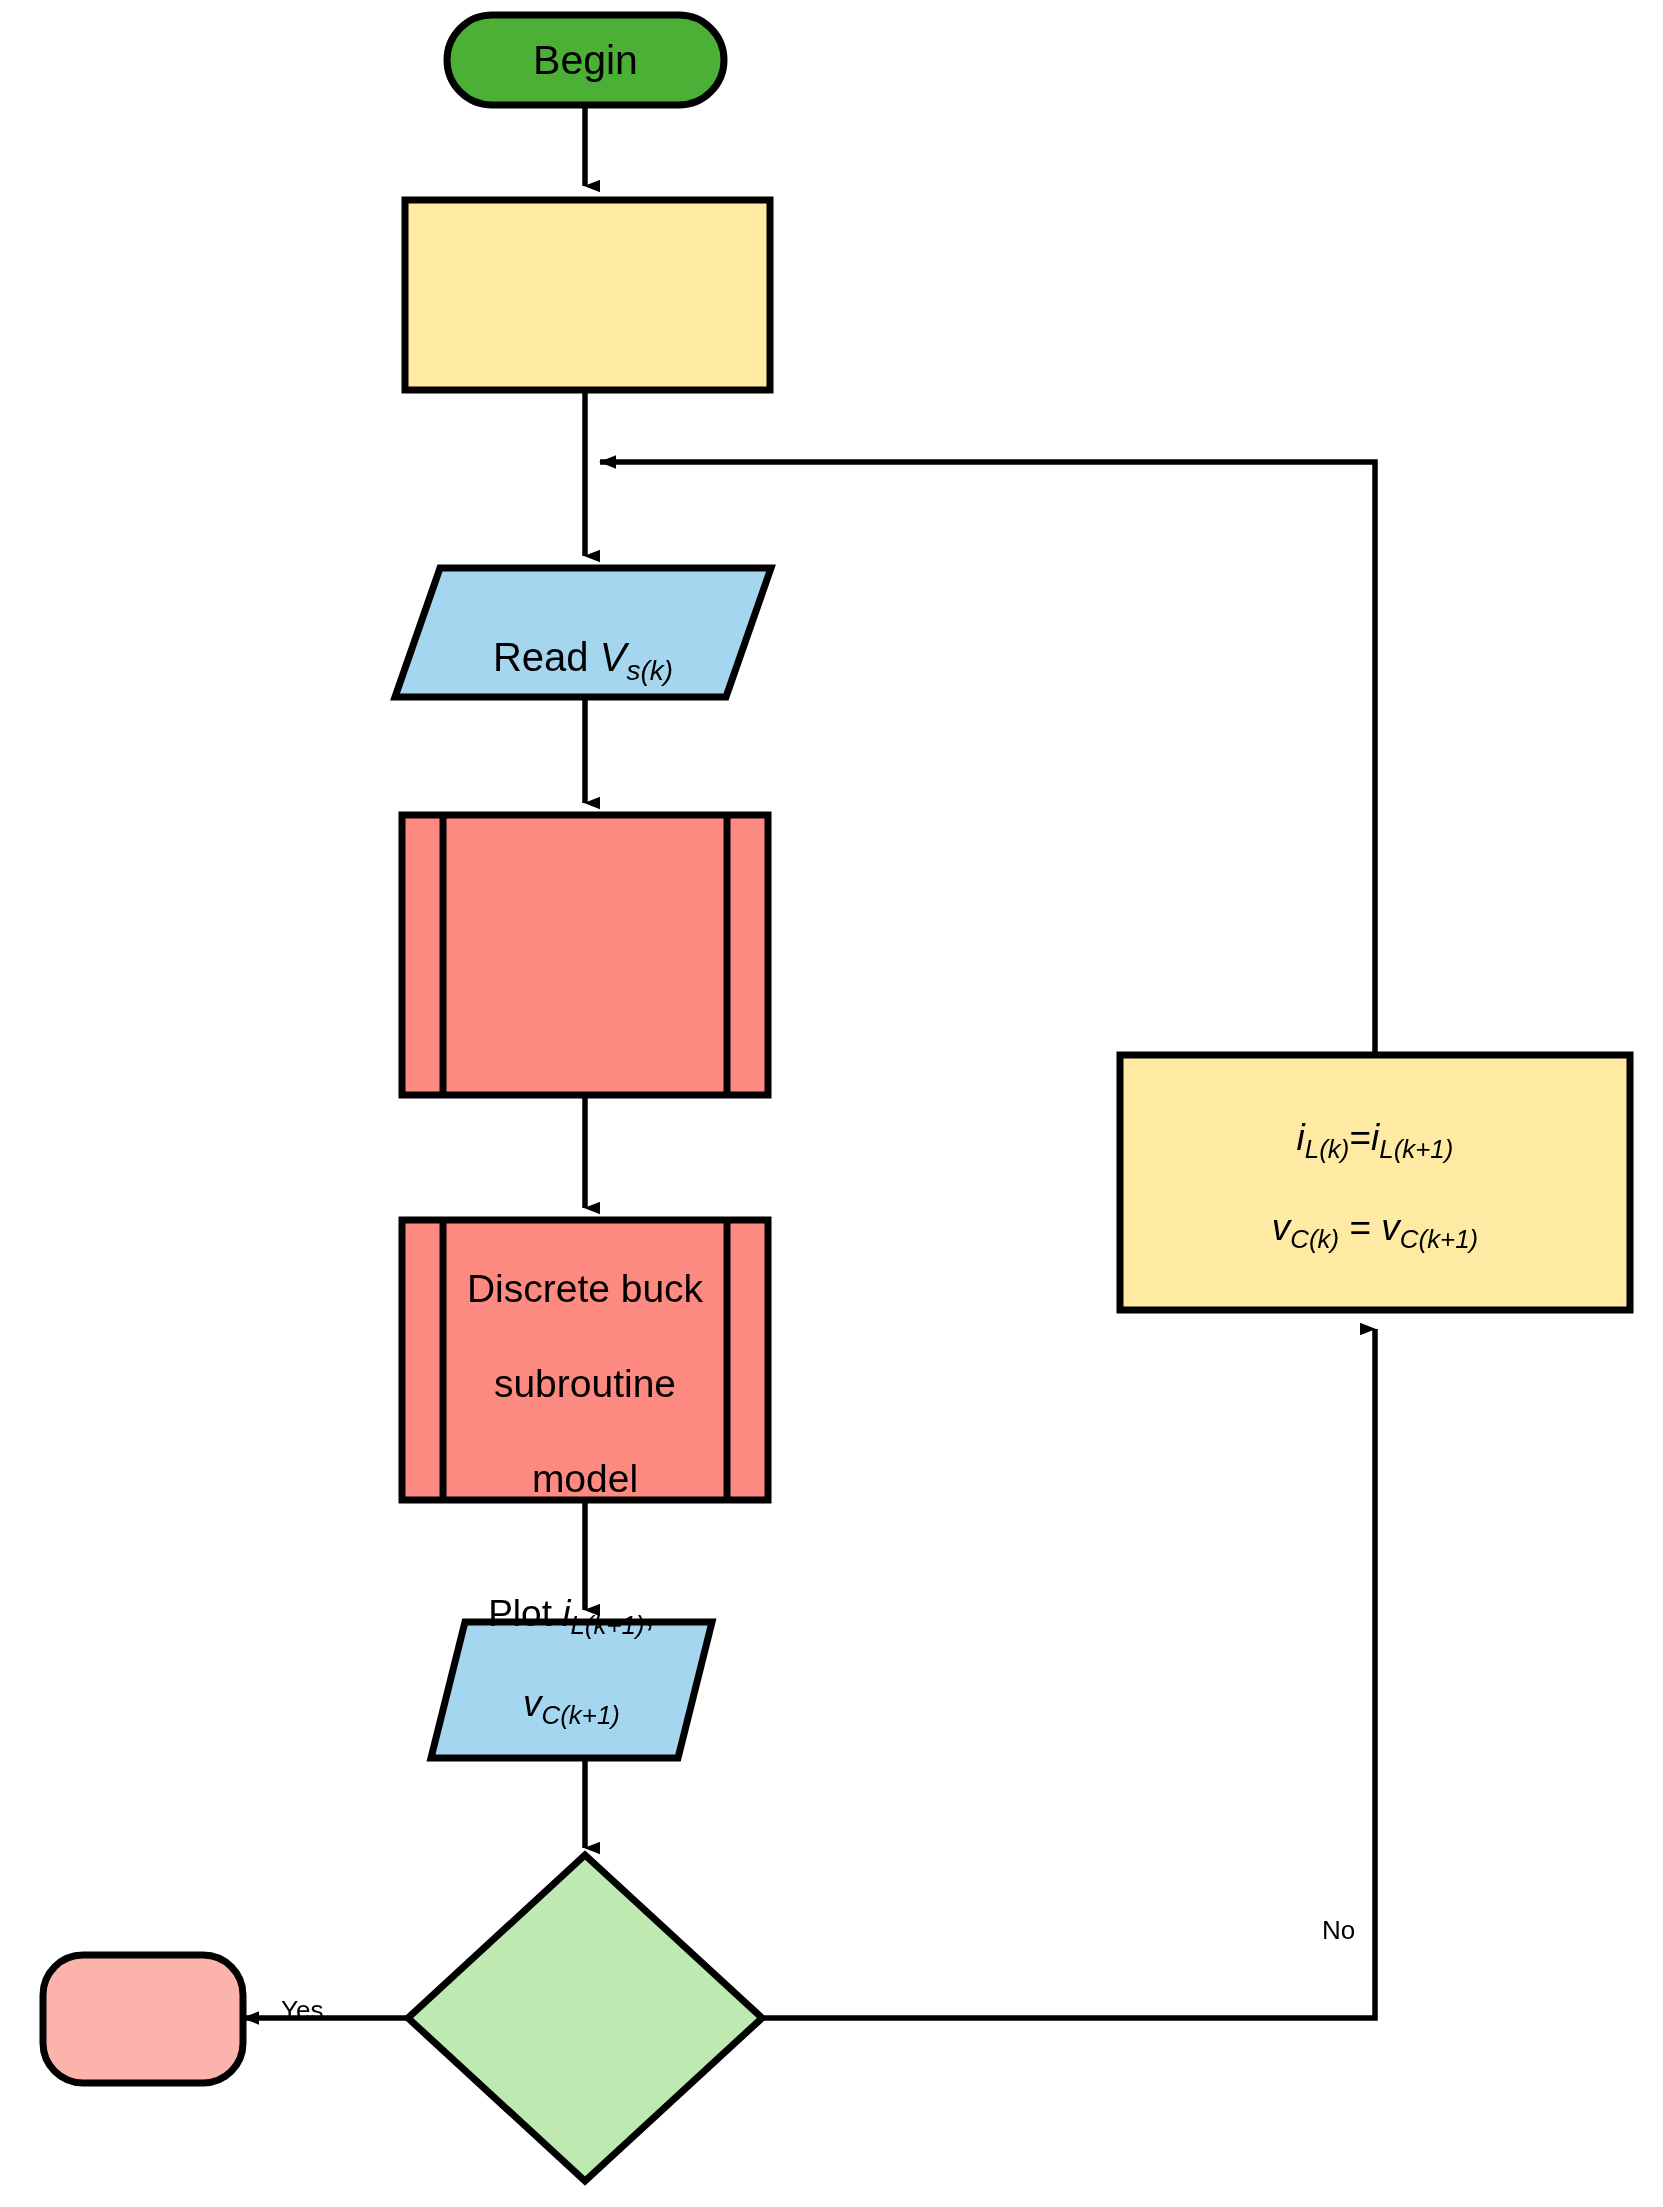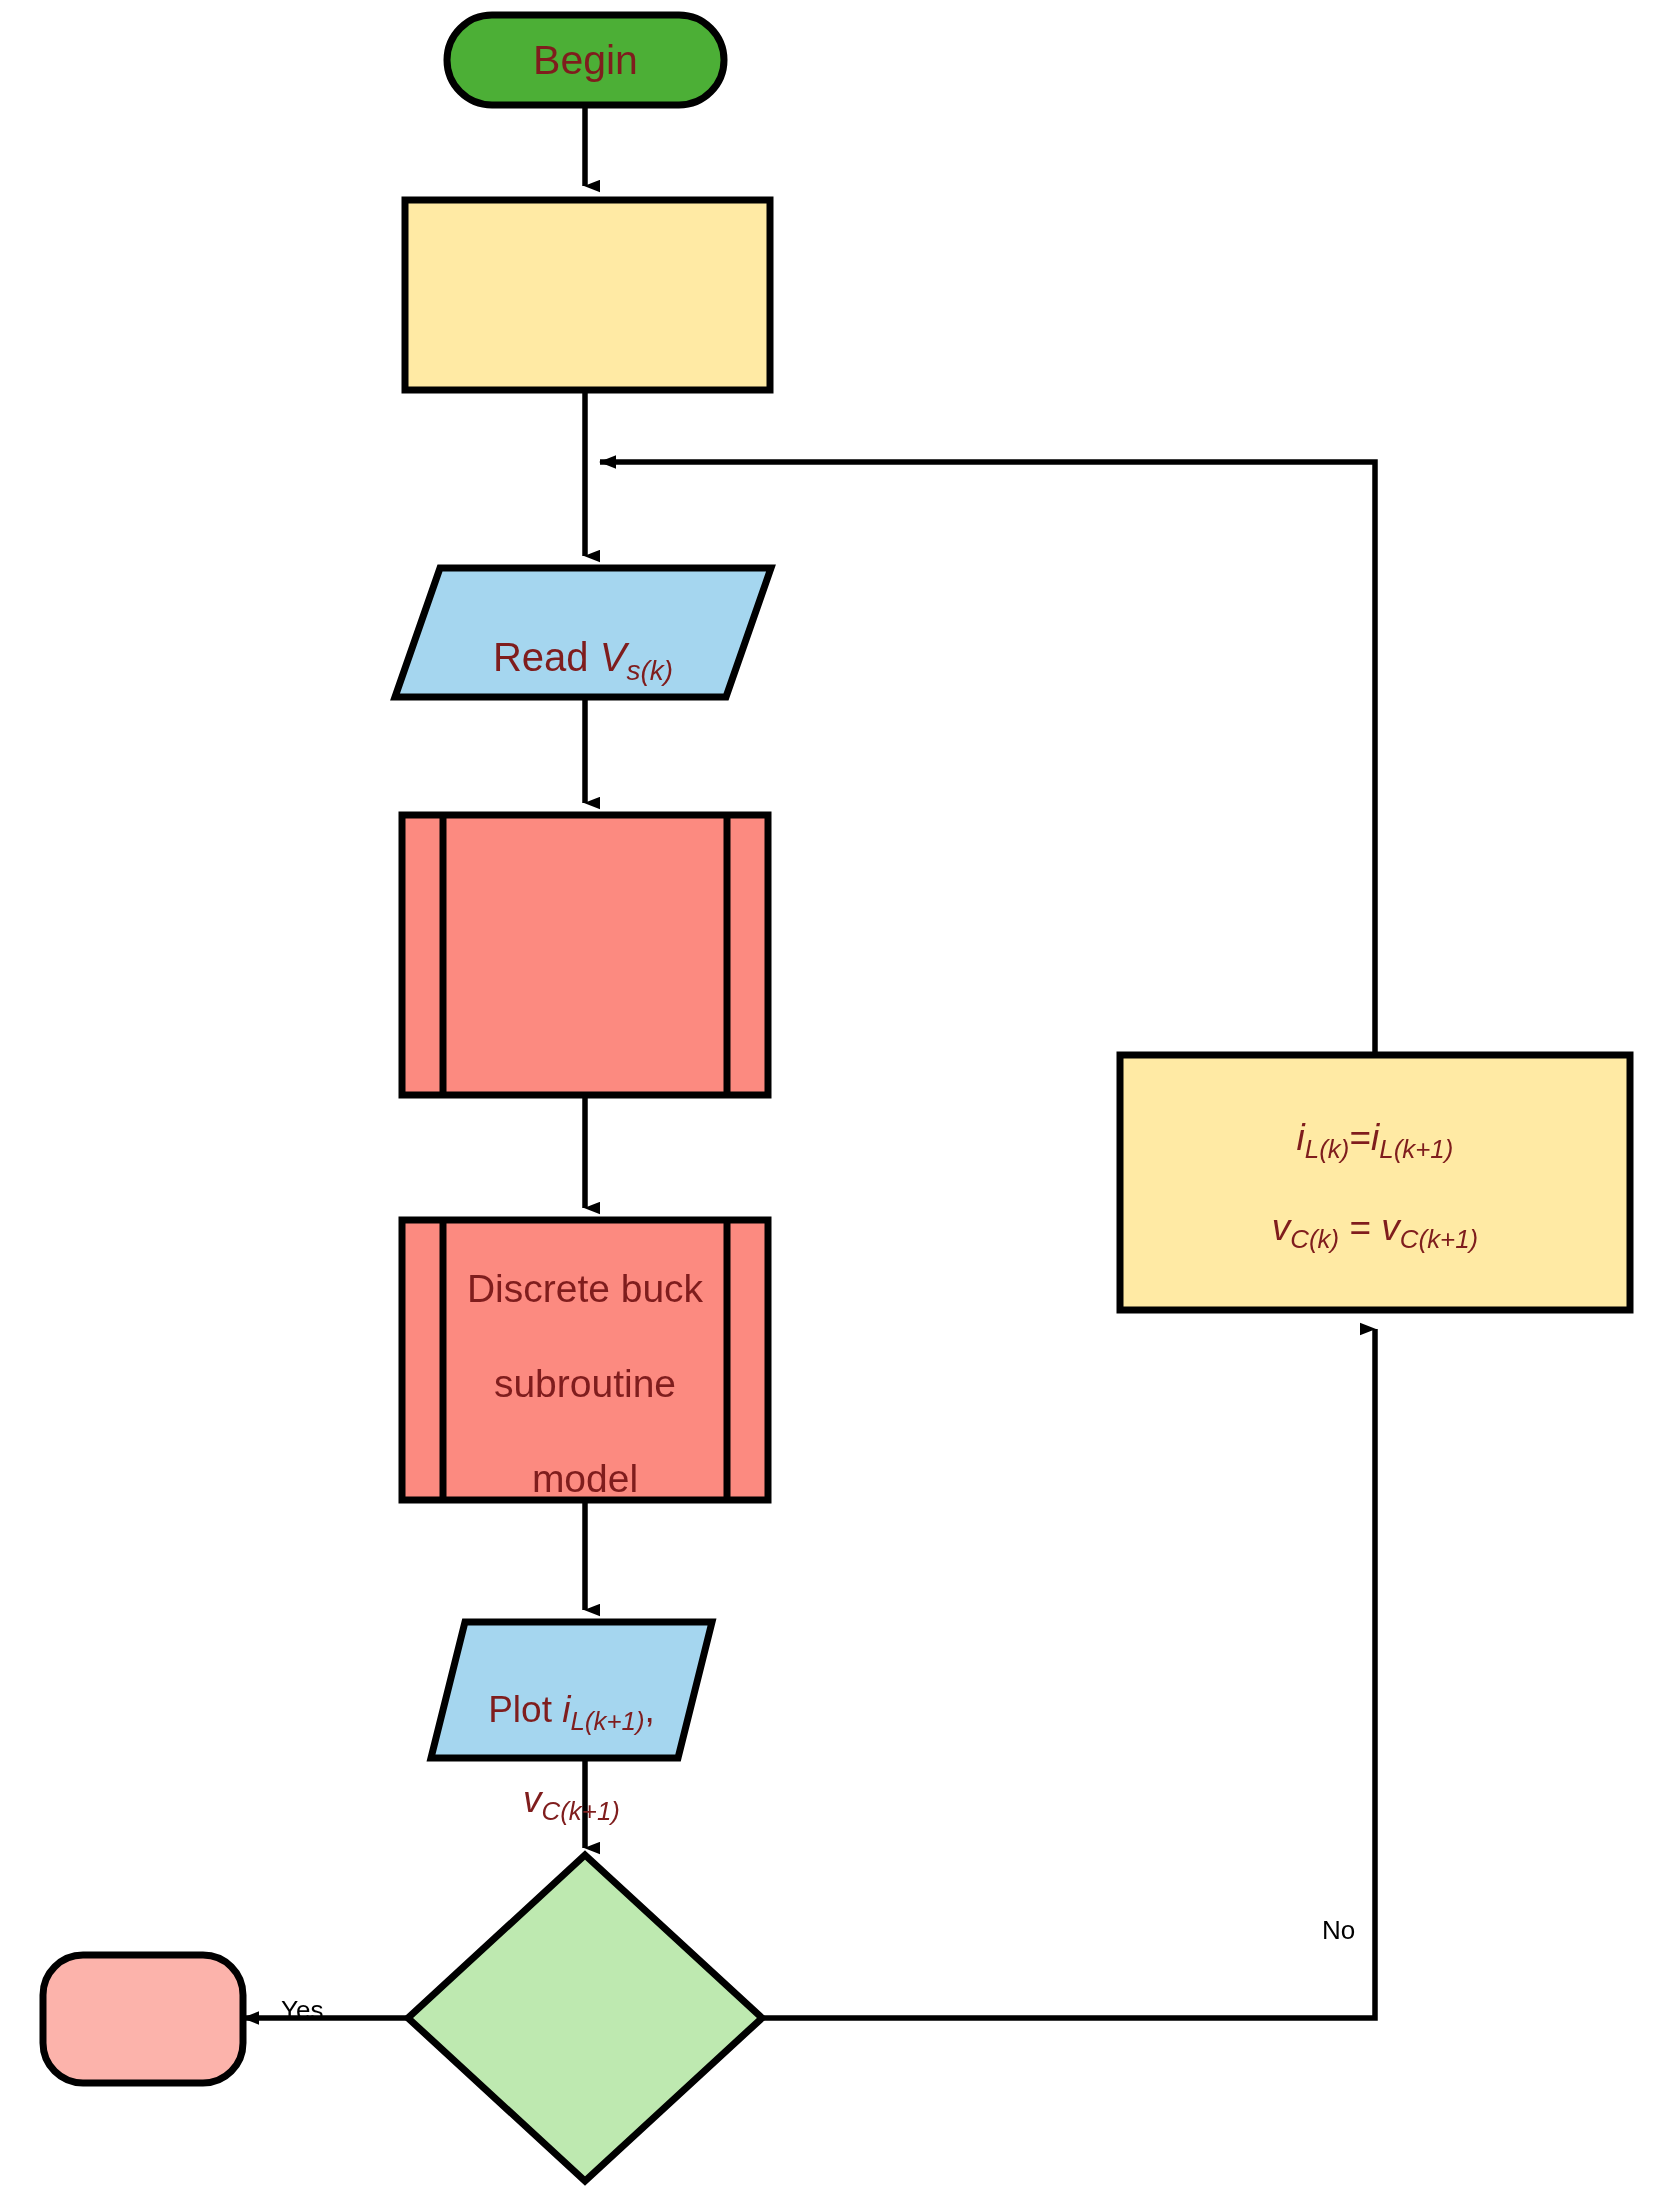--- a/index.html
+++ b/index.html
@@ -7,21 +7,21 @@
   body{
     font-family:"Liberation Sans","DejaVu Sans",sans-serif;
     width:1663px;height:2207px;position:relative;overflow:hidden;
   }
   #canvas{position:absolute;left:0;top:0;width:1663px;height:2207px;}
   svg.layer{position:absolute;left:0;top:0;width:1663px;height:2207px;}
   .node-text{
     position:absolute;
     display:flex;align-items:center;justify-content:center;
     text-align:center;
-    color:#7f1d1d;
+    color:#000000;
     line-height:1.22;
     pointer-events:none;
     white-space:pre-line;
   }
   .tx{display:block;width:100%;}
   .ital{font-style:italic;}
   sub{font-size:0.70em;line-height:0;font-style:italic;}
   .edge-label{
     position:absolute;
     color:#000;
@@ -108,21 +108,21 @@
 
 
   <div class="node-text" style="left:432px;top:1220px;width:306px;height:280px;font-size:39px;">
     <span class="tx">
       <span>Discrete buck</span><br>
       <span>subroutine</span><br>
       <span>model</span>
     </span>
   </div>
 
-  <div class="node-text" style="left:431px;top:1664px;width:281px;height:136px;font-size:37px;">
+  <div class="node-text" style="left:431px;top:1568px;width:281px;height:136px;font-size:37px;">
     <span class="tx">
       <span>Plot </span><span class="ital">i</span><sub>L(k+1)</sub><span>,</span><br>
       <span class="ital">v</span><sub>C(k+1)</sub>
     </span>
   </div>
 
 
 
   <div class="node-text" style="left:1120px;top:1055px;width:510px;height:255px;font-size:37px;">
     <span class="tx">

